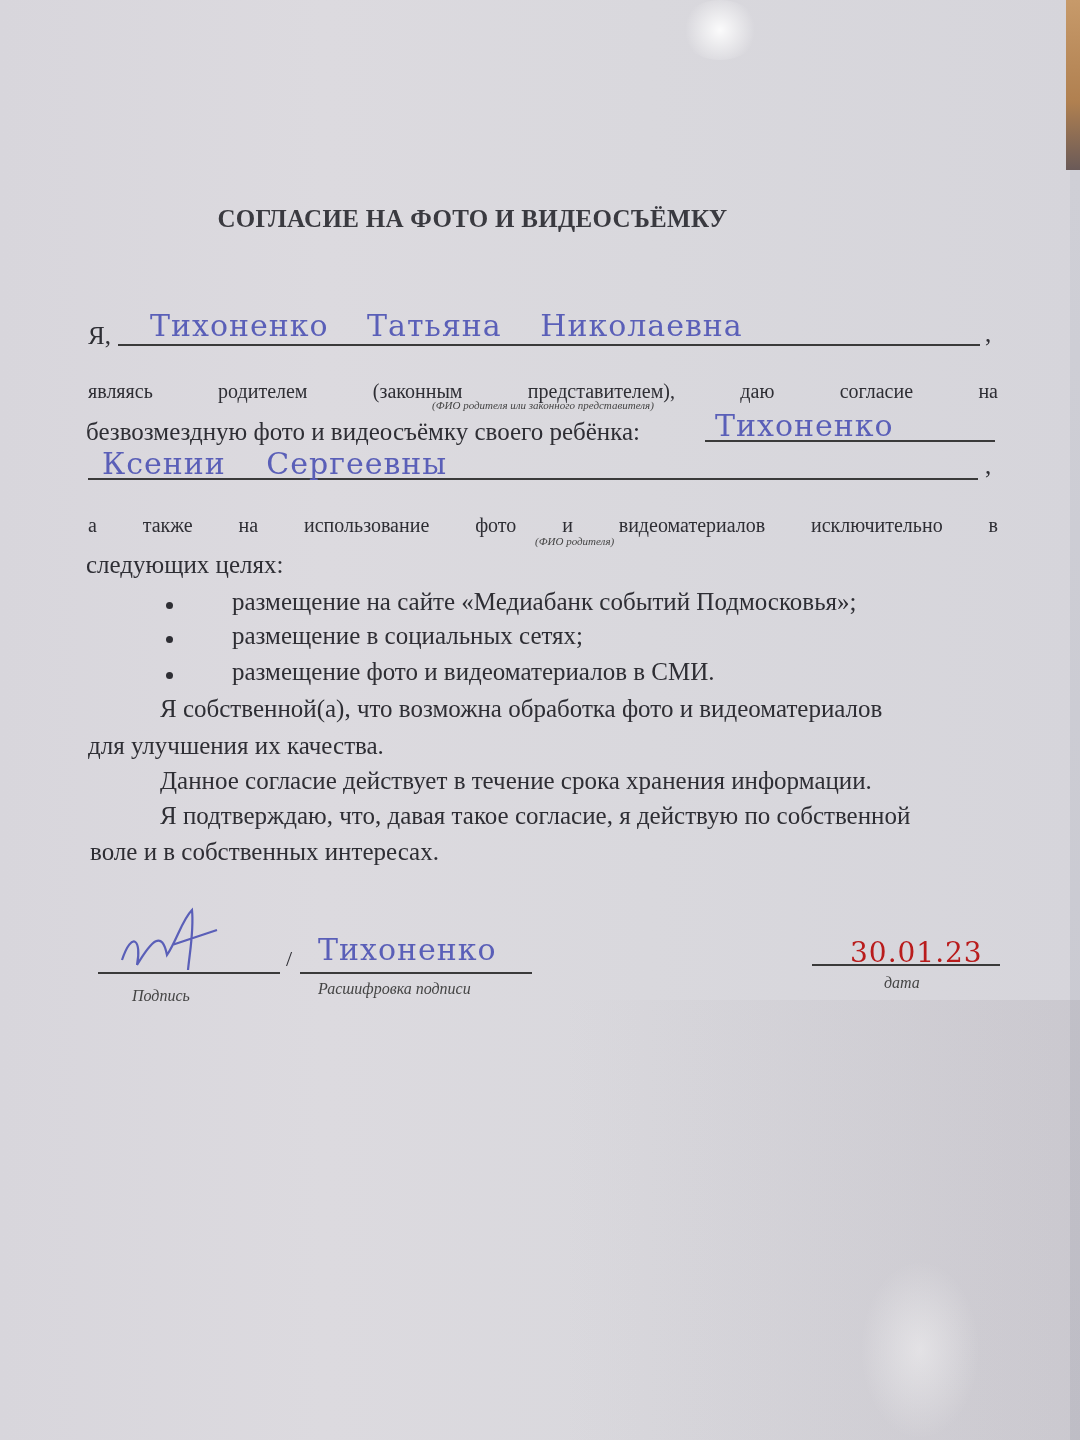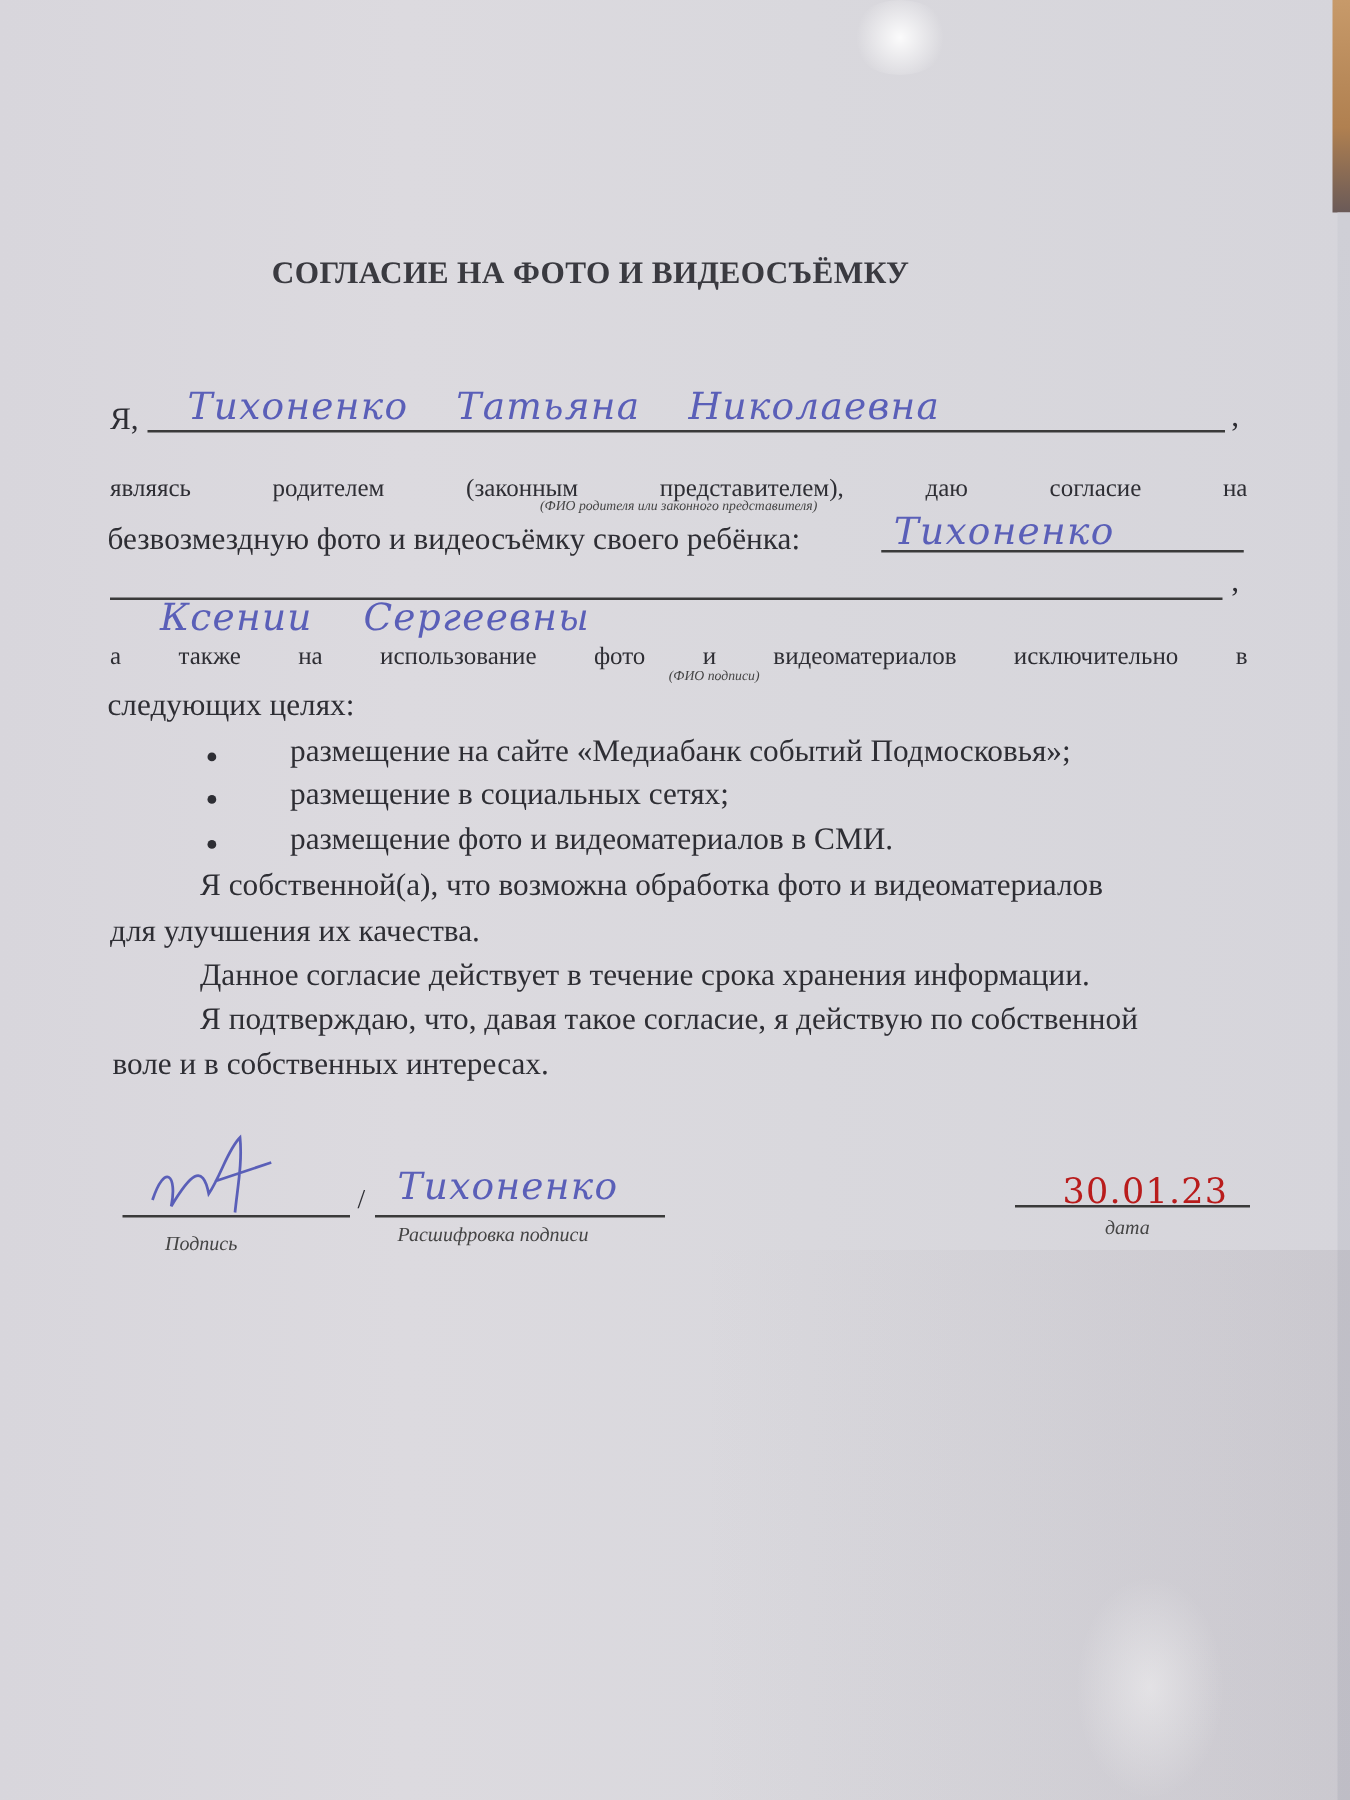--- a/index.html
+++ b/index.html
@@ -25,21 +25,21 @@
     background: linear-gradient(90deg, rgba(0,0,0,0), rgba(120,110,120,.12)); }
 
   .title {
     position:absolute; left:0; width:945px; top:205px; text-align:center;
     font-size:25px; font-weight:bold; letter-spacing:0.3px; color:#3a3a40;
   }
   .line-text { position:absolute; font-size:25px; color:#2e2e34; white-space:nowrap; }
   .justify { position:absolute; left:88px; width:910px; font-size:20px; display:flex; justify-content:space-between; color:#2e2e34; }
   .uline { position:absolute; height:0; border-bottom:2px solid #3a3a3a; }
   .hand {
-    position:absolute; font-family: "DejaVu Serif", serif; font-style:italic;
+    position:absolute; font-family: "DejaVu Serif", serif; 
     color:#5a5fb8; font-size:30px; white-space:nowrap; letter-spacing:1px;
   }
   .caption { position:absolute; font-size:11px; font-style:italic; color:#444; white-space:nowrap;margin-top:47px; }
   .bullet { position:absolute; width:7px; height:7px; border-radius:50%; background:#2e2e34; }
   .sig-caption { position:absolute; font-size:16px; font-style:italic; color:#444; }
 </style>
 </head>
 <body>
 
 <div class="edge"></div>
@@ -64,22 +64,22 @@
   <span>даю</span>
   <span>согласие</span>
   <span>на</span>
 </div>
 <div class="line-text" style="left:86px; top:418px;">безвозмездную фото и видеосъёмку своего ребёнка:</div>
 <div class="uline" style="left:705px; top:440px; width:290px;"></div>
 <div class="hand" style="left:715px; top:408px;">Тихоненко</div>
 
 <div class="uline" style="left:88px; top:478px; width:890px;"></div>
 <div class="line-text" style="left:985px; top:452px;">,</div>
-<div class="hand" style="left:128px; top:446px; word-spacing:30px;margin-top:31px;">Ксении Сергеевны</div>
-<div class="caption" style="left:535px; top:488px;">(ФИО подписи)</div>
+<div class="hand" style="left:102px; top:446px; word-spacing:30px;">Ксении Сергеевны</div>
+<div class="caption" style="left:535px; top:488px;">(ФИО родителя)</div>
 
 <div class="justify" style="top:514px;">
   <span>а</span>
   <span>также</span>
   <span>на</span>
   <span>использование</span>
   <span>фото</span>
   <span>и</span>
   <span>видеоматериалов</span>
   <span>исключительно</span>

